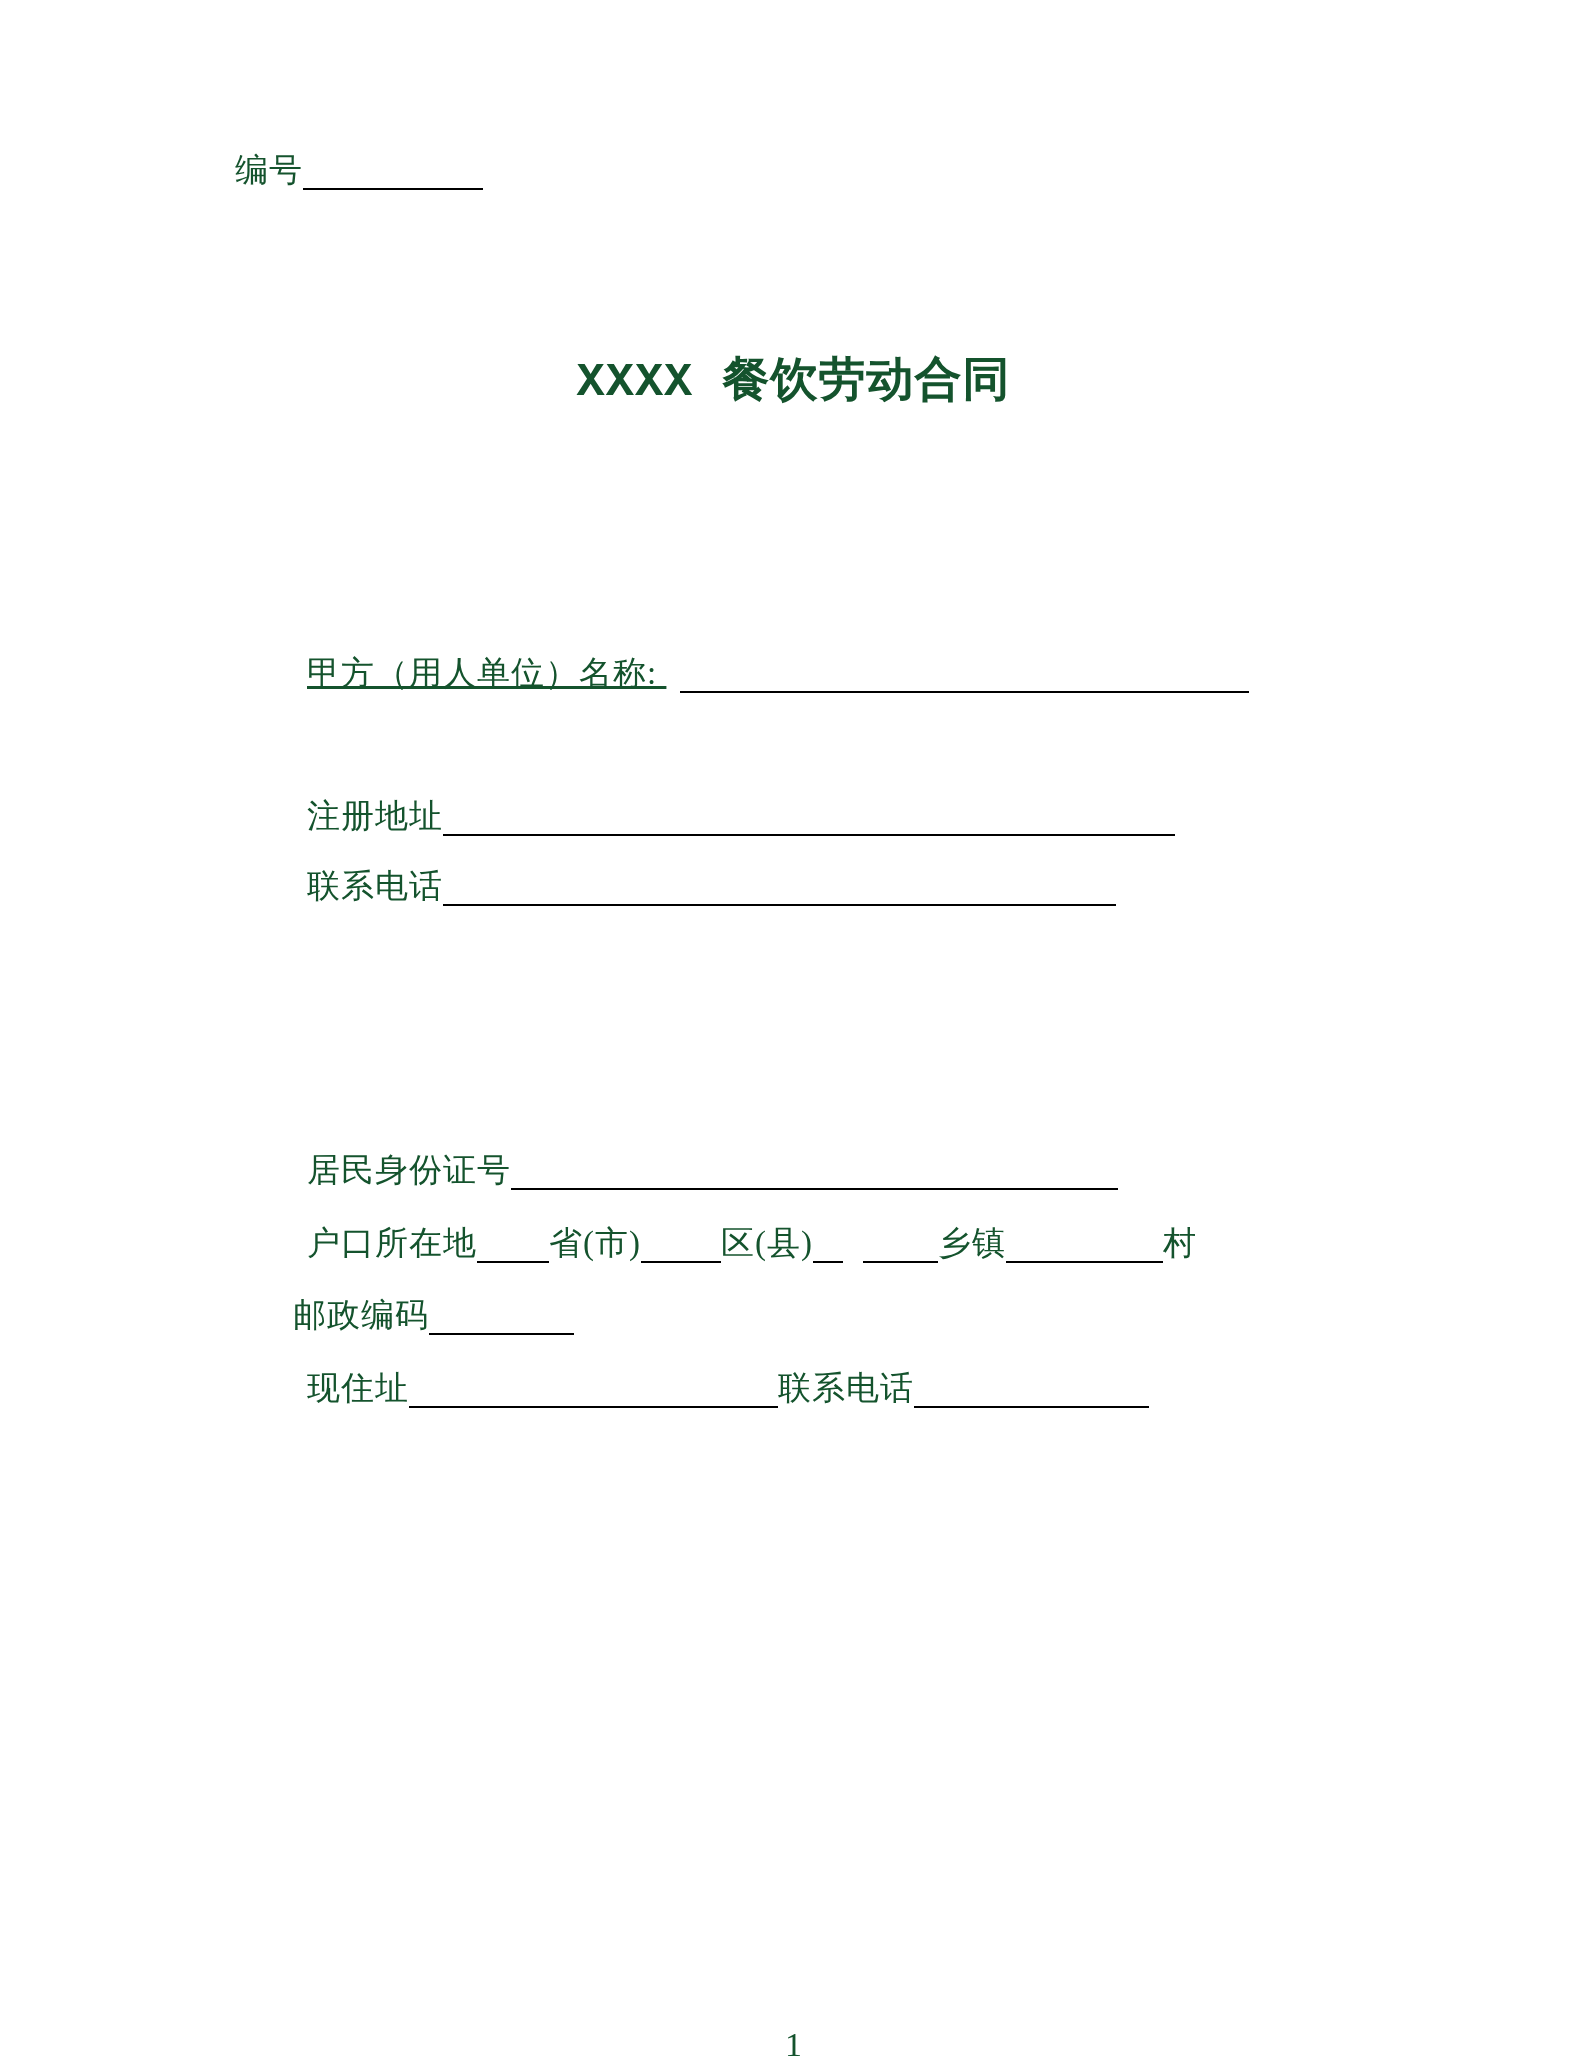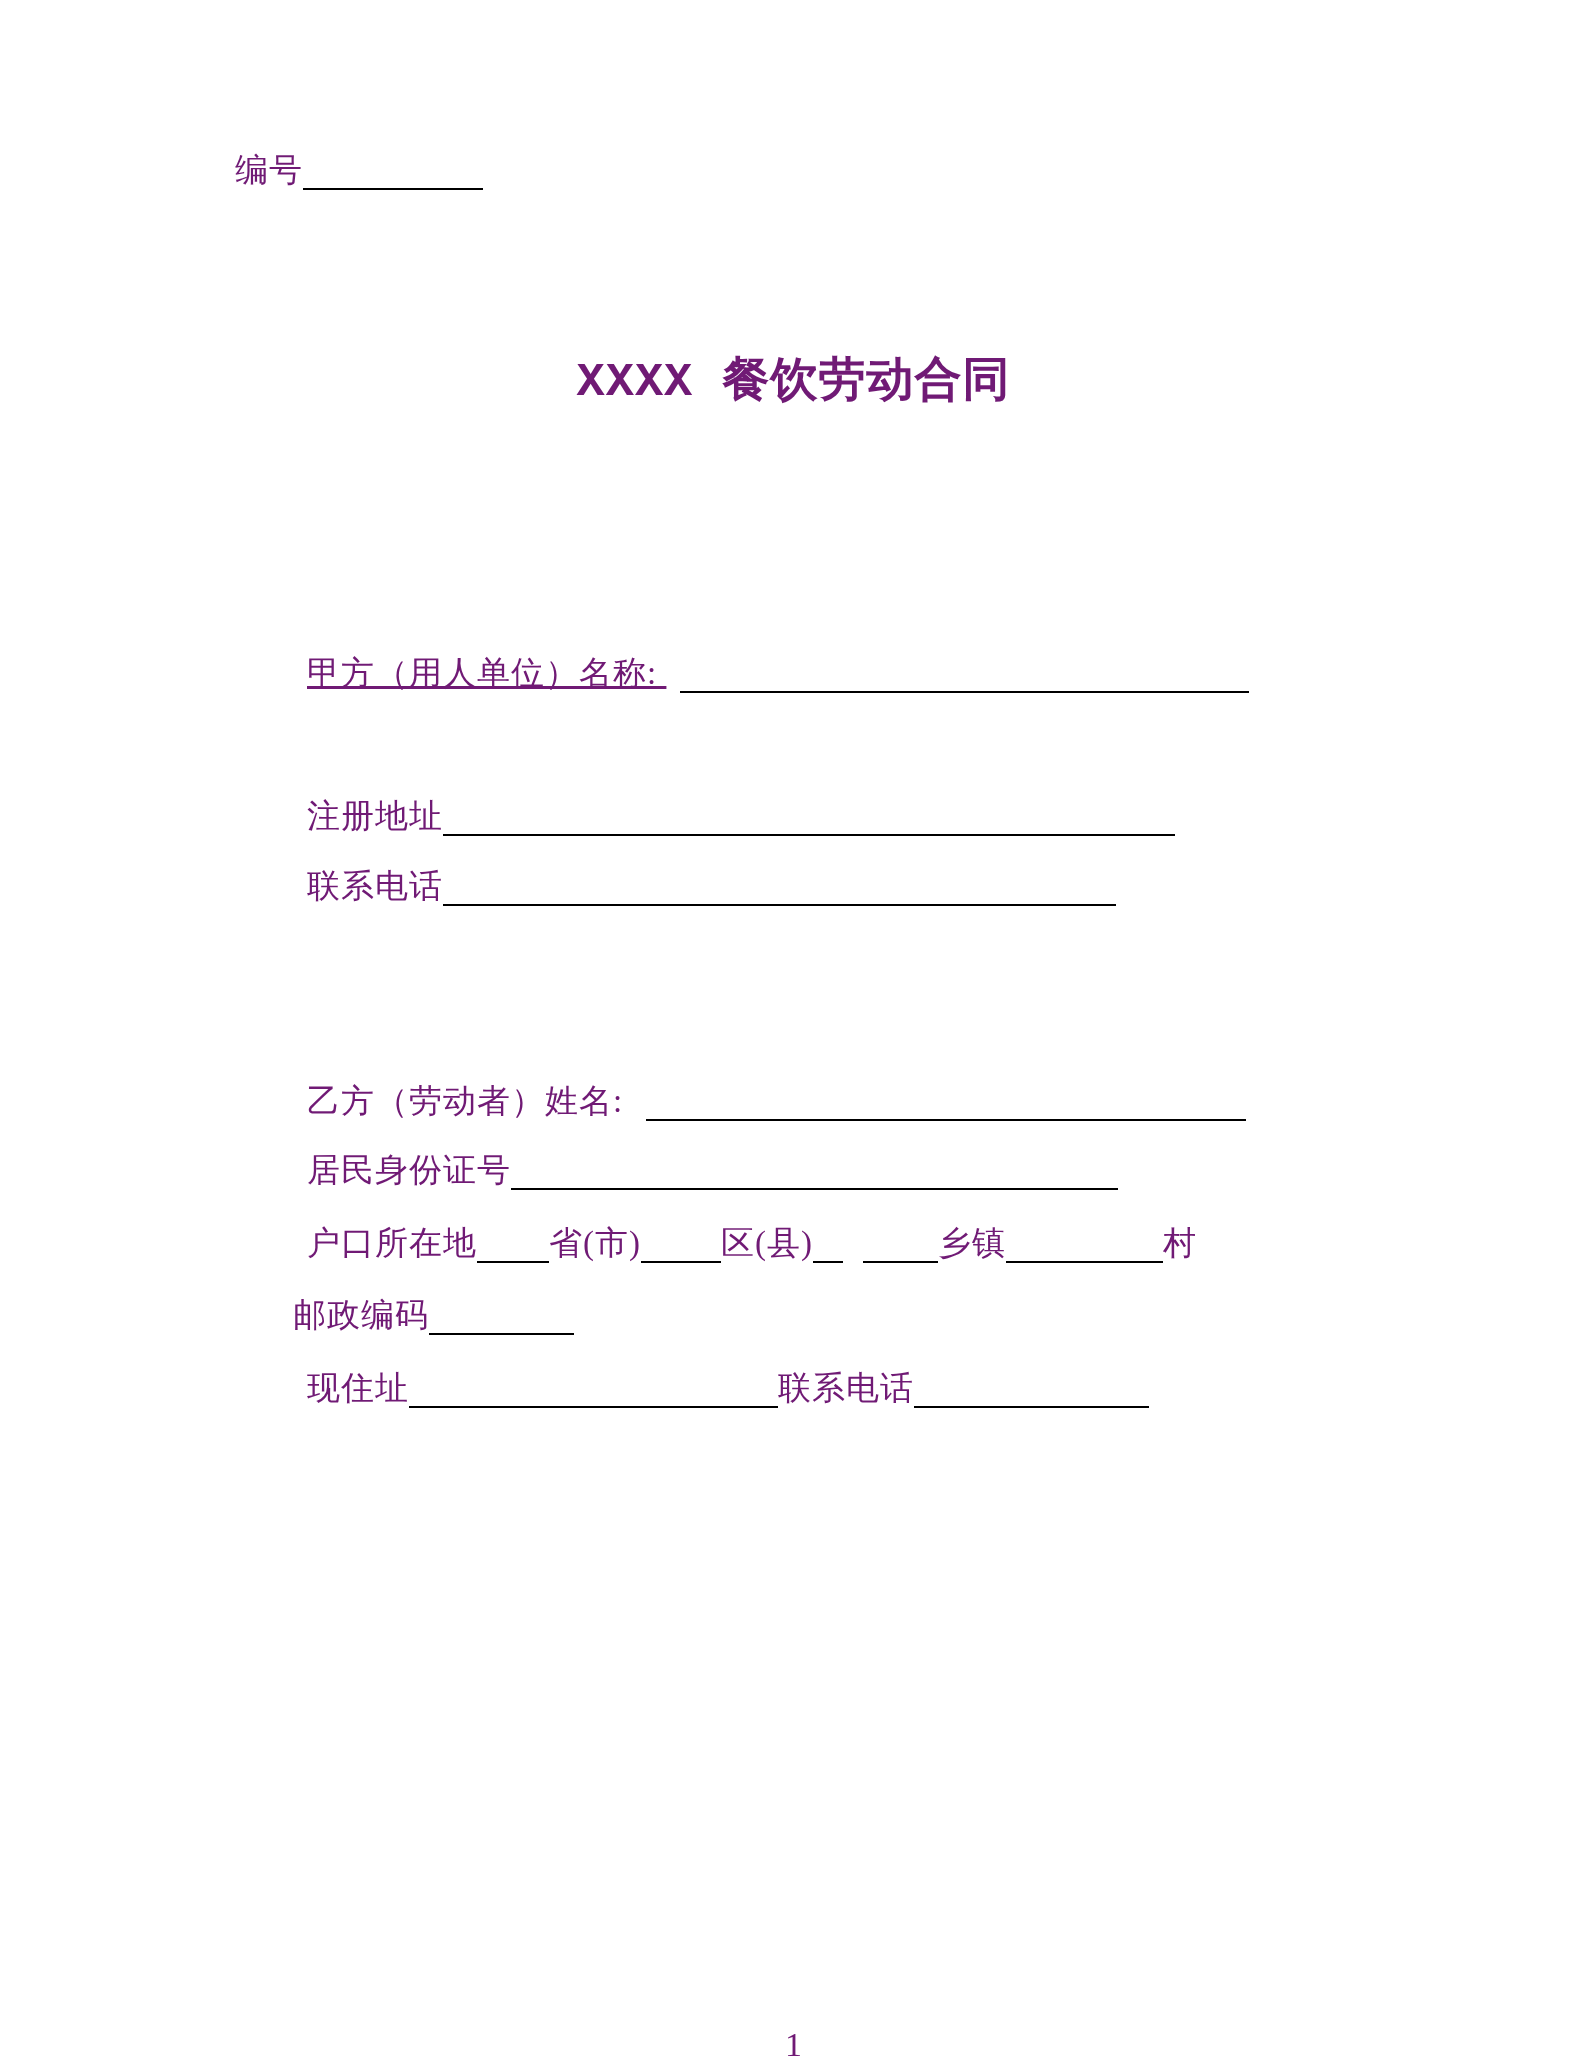--- a/index.html
+++ b/index.html
@@ -1,19 +1,19 @@
 <!DOCTYPE html>
 <html><head>
 <meta charset="utf-8">
 <style>
   html,body{margin:0;padding:0;background:#ffffff;}
   .page{
     position:relative;
     width:1587px;height:2071px;
-    background:#ffffff;color:#701a75;
+    background:#ffffff;color:#14532d;
     font-family:"Liberation Serif","DejaVu Serif",serif;
     overflow:hidden;
   }
   .fline{
     position:absolute;
     font-size:33px;line-height:40px;
     white-space:nowrap;
     letter-spacing:1px;
   }
   .fline .lbl{letter-spacing:1px;}
@@ -47,21 +47,20 @@
 
   <div class="title">XXXX 餐饮劳动合同</div>
 
   <div class="fline" style="top:653px;left:307px;text-decoration:underline;"><span class="lbl">甲方（用人单位）名称: </span><span class="gap" style="width: 14px;"></span><span class="blank" style="width: 569px;"></span></div>
 
 
   <div class="fline" style="top:796px;left:307px;"><span class="lbl">注册地址</span><span class="blank" style="width: 732px;"></span></div>
 
   <div class="fline" style="top:866px;left:307px;"><span class="lbl">联系电话</span><span class="blank" style="width: 673px;"></span></div>
 
-  <div class="fline" style="top:1081px;left:307px;"><span class="lbl">乙方（劳动者）姓名: </span><span class="gap" style="width: 14px;"></span><span class="blank" style="width: 600px;"></span></div>
 
   <div class="fline" style="top:1150px;left:307px;"><span class="lbl">居民身份证号</span><span class="blank" style="width: 607px;"></span></div>
 
   <div class="fline" style="top:1223px;left:307px;"><span class="lbl">户口所在地</span><span class="blank" style="width: 72px;"></span><span class="lbl">省(市)</span><span class="blank" style="width: 80px;"></span><span class="lbl">区(县)</span><span class="blank" style="width: 30px;"></span><span class="gap" style="width: 20px;"></span><span class="blank" style="width: 75px;"></span><span class="lbl">乡镇</span><span class="blank" style="width: 157px;"></span><span class="lbl">村</span></div>
 
   <div class="fline" style="top:1295px;left:293px;"><span class="lbl">邮政编码</span><span class="blank" style="width: 145px;"></span></div>
 
   <div class="fline" style="top:1368px;left:307px;"><span class="lbl">现住址</span><span class="blank" style="width: 369px;"></span><span class="lbl">联系电话</span><span class="blank" style="width: 235px;"></span></div>
 
   <div class="pagenum">1</div>

